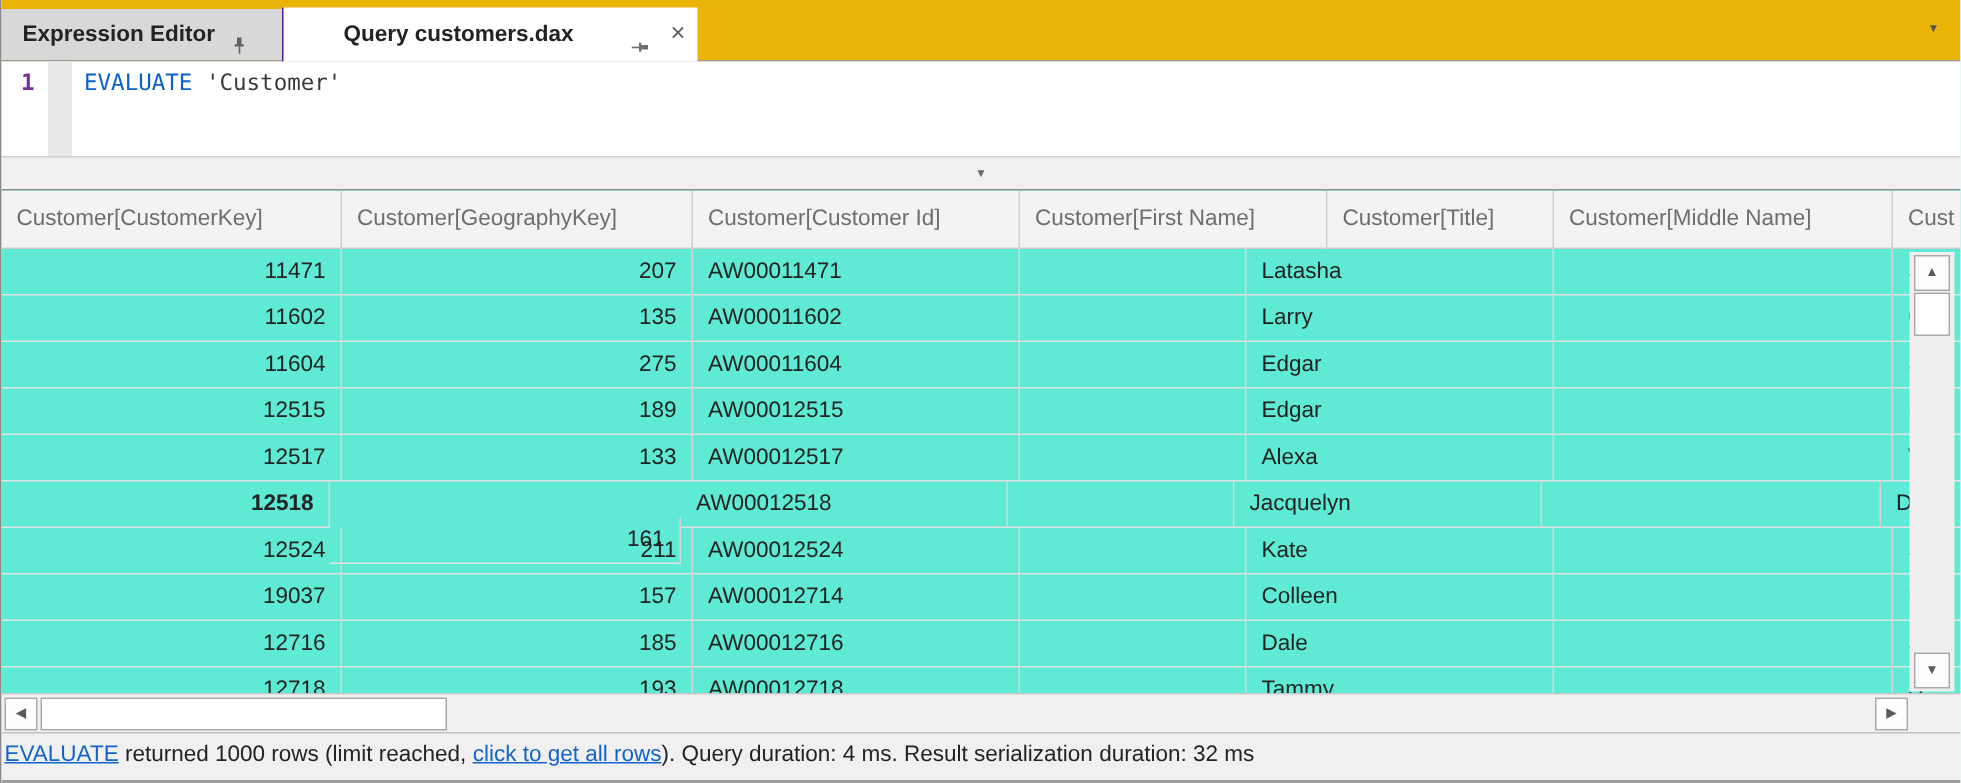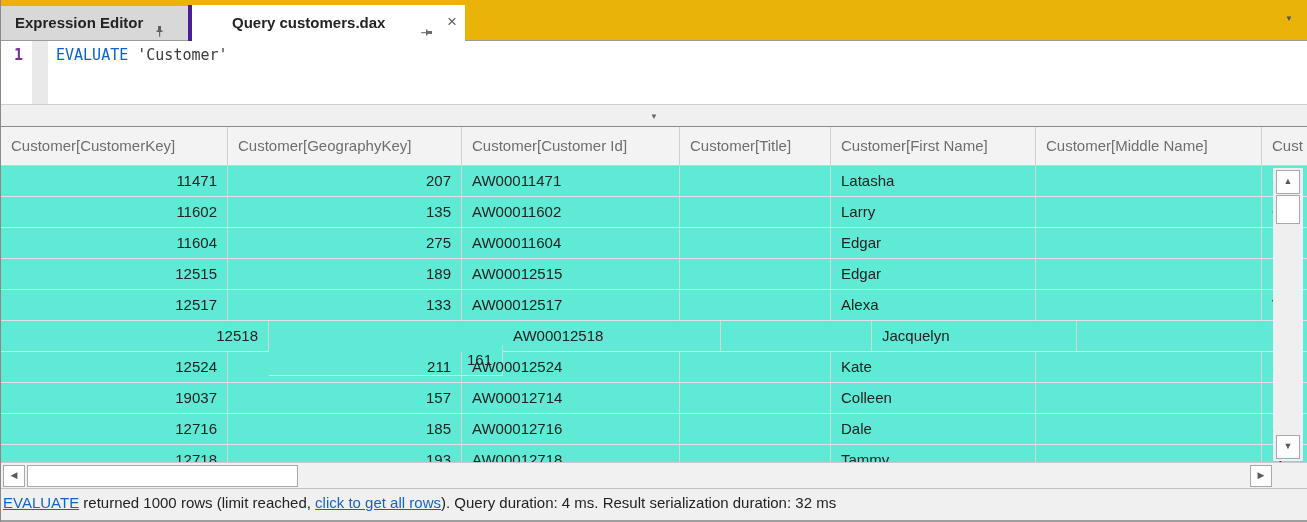--- a/index.html
+++ b/index.html
@@ -3,21 +3,21 @@
 <meta charset="utf-8">
 <style>
   html,body{margin:0;padding:0;background:#fff;}
   .app{position:relative;width:1307px;height:522px;overflow:hidden;
        font-family:"Liberation Sans","DejaVu Sans",sans-serif;font-size:15px;color:#232323;
        background:#fff;border-left:1px solid #8a8a8a;box-sizing:border-box;}
   
   .tabstrip{position:absolute;top:0;left:0;right:0;height:40px;background:#eab308;border-bottom:1px solid #9b9b9b;}
   .tab{position:absolute;top:6px;height:34px;line-height:34px;font-weight:bold;white-space:nowrap;cursor:default;}
   .tab-inactive{left:0;width:187px;background:#d8d8d8;padding-left:14px;box-sizing:border-box;}
-  .tab-active{left:187px;width:277px;top:5px;height:36px;line-height:36px;background:#ffffff;padding-left:40px;box-sizing:border-box;border-left:4px solid #4c1d95;}
+  .tab-active{left:187px;width:277px;top:5px;height:36px;line-height:36px;background:#ffffff;padding-left:40px;box-sizing:border-box;border-left:1px solid #4c1d95;}
   .pin{position:absolute;top:10px;}
   .tab-inactive .pin{right:22px;}
   .tab-active .pin{right:32px;top:11px;}
   .closex{position:absolute;right:8px;top:0;font-weight:normal;font-size:17px;color:#5f5f5f;line-height:34px;}
   .strip-caret{position:absolute;right:14px;top:14px;font-size:8px;color:#555;}
   
   .editor{position:absolute;top:41px;left:0;width:100%;height:63px;background:#fff;}
   .gut-num{position:absolute;left:0;top:5px;width:22px;text-align:right;
            font-family:"DejaVu Sans Mono","Liberation Mono",monospace;font-size:15px;font-weight:bold;color:#7b2f9e;}
   .gut-band{position:absolute;left:31px;top:0;width:16px;height:100%;background:#e9e9e9;}
@@ -93,22 +93,22 @@
   <div class="splitter">
     <span class="split-caret">▼</span>
   </div>
 
   <div class="grid">
     <div class="gridwrap">
       <div class="ghead">
           <div class="hcell" style="width: 227px;">Customer[CustomerKey]</div>
           <div class="hcell" style="width: 234px;">Customer[GeographyKey]</div>
           <div class="hcell" style="width: 218px;">Customer[Customer Id]</div>
+          <div class="hcell" style="width: 205px;">Customer[First Name]</div>
           <div class="hcell" style="width: 151px;">Customer[Title]</div>
-          <div class="hcell" style="width: 205px;">Customer[First Name]</div>
           <div class="hcell" style="width: 226px;">Customer[Middle Name]</div>
           <div class="hcell" style="width: 139px;">Cust</div>
         </div>
       <div>
           <div class="grow">
             <div class="gcell ar" style="width: 227px;">11471</div>
             <div class="gcell ar" style="width: 234px;">207</div>
             <div class="gcell al" style="width: 218px;">AW00011471</div>
             <div class="gcell al" style="width: 151px;"></div>
             <div class="gcell al" style="width: 205px;">Latasha</div>
@@ -145,21 +145,21 @@
           <div class="grow">
             <div class="gcell ar" style="width: 227px;">12517</div>
             <div class="gcell ar" style="width: 234px;">133</div>
             <div class="gcell al" style="width: 218px;">AW00012517</div>
             <div class="gcell al" style="width: 151px;"></div>
             <div class="gcell al" style="width: 205px;">Alexa</div>
             <div class="gcell al" style="width: 226px;"></div>
             <div class="gcell al" style="width: 139px;">V</div>
           </div>
           <div class="grow">
-            <div class="gcell ar" style="width: 268px;">12518</div>
+            <div class="gcell ar" style="width: 219px; font-weight: bold;">12518</div>
             <div class="gcell ar" style="width: 234px; margin-top: 24px;">161</div>
             <div class="gcell al" style="width: 218px;">AW00012518</div>
             <div class="gcell al" style="width: 151px;"></div>
             <div class="gcell al" style="width: 205px;">Jacquelyn</div>
             <div class="gcell al" style="width: 226px;"></div>
             <div class="gcell al" style="width: 139px;">D</div>
           </div>
           <div class="grow">
             <div class="gcell ar" style="width: 227px;">12524</div>
             <div class="gcell ar" style="width: 234px;">211</div>

